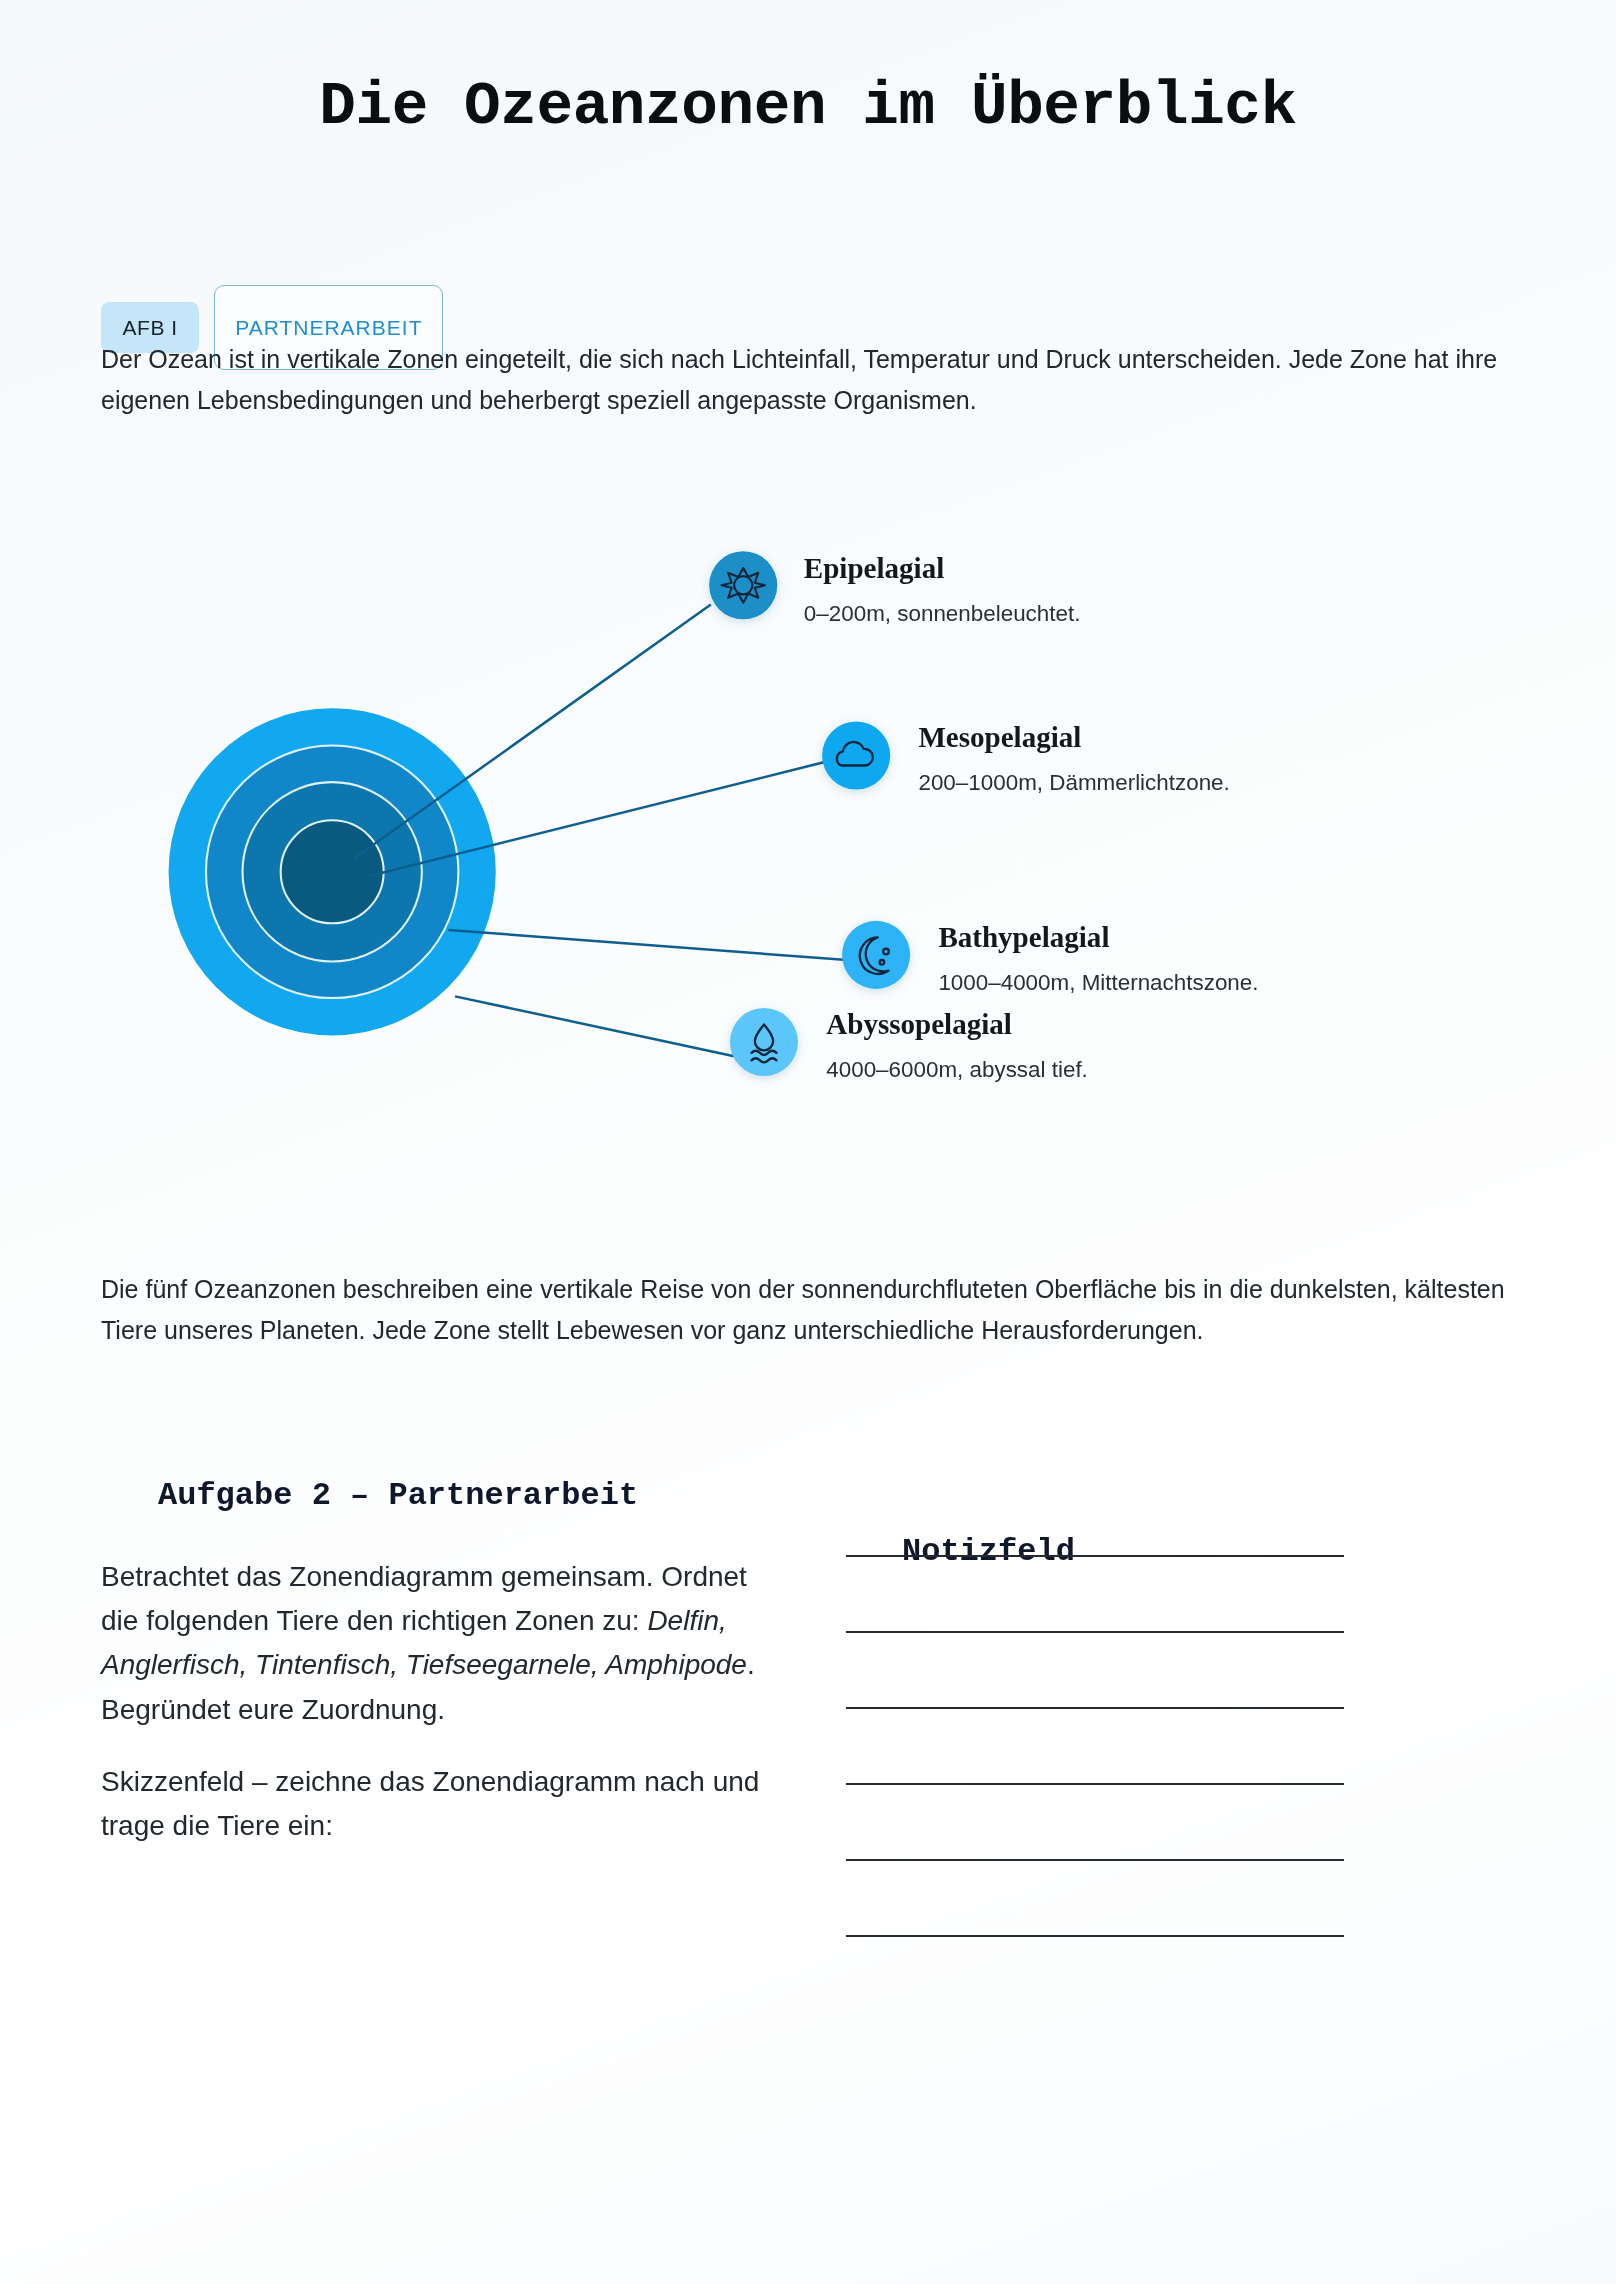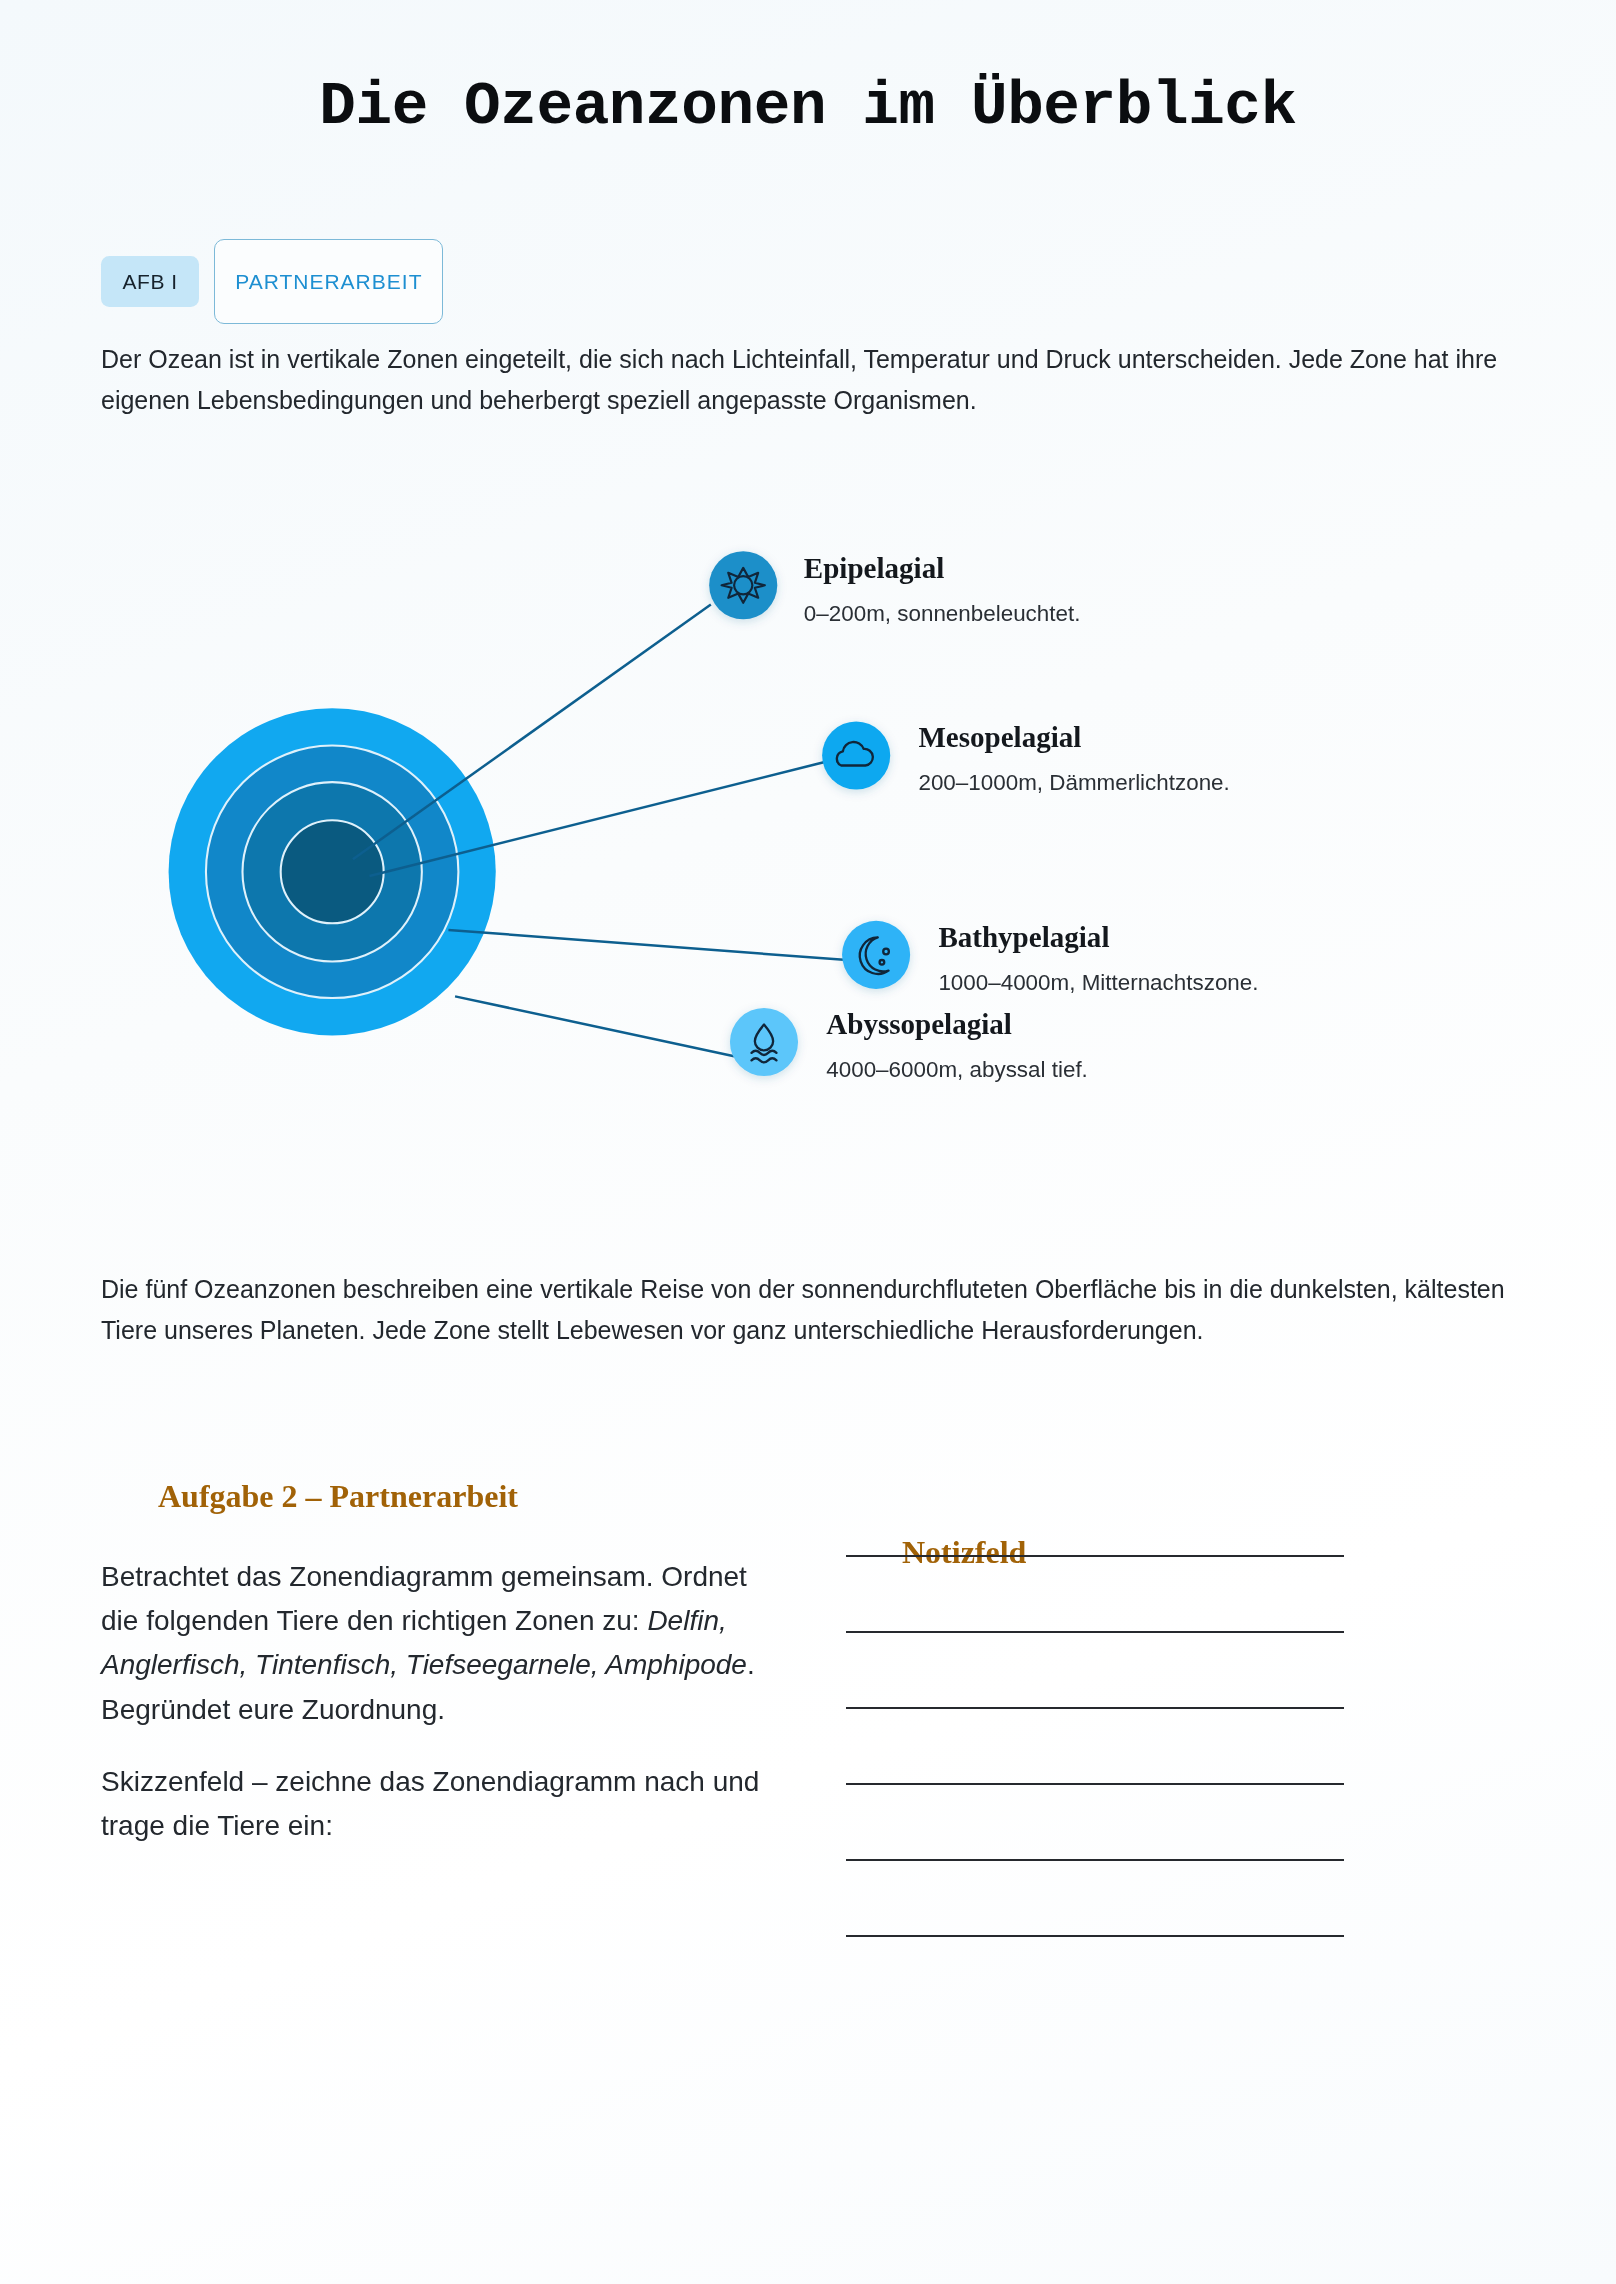--- a/index.html
+++ b/index.html
@@ -25,21 +25,21 @@
     letter-spacing:-0.4px;
     color:#0b0d10;
     margin:0;line-height:1.1;
   }
 
   
   .badge-row{position:absolute;left:101px;top:239px;display:flex;align-items:center;gap:15px;}
   .badge{
     display:inline-flex;align-items:center;justify-content:center;
     height:51px;padding:0 21.6px;border-radius:8.3px;
-    font-size:21px;letter-spacing:0.5px;line-height:1;
+    font-size:21px;letter-spacing:0.5px;line-height:1;margin-top:46px;
   }
   .badge-afb{background:#c5e6f8;color:#16222c;font-weight:400;}
   .badge-partner{
     background:#fbfdfe;color:#1d8fd1;
     border:1.7px solid #7cb9d8;border-radius:10px;
     letter-spacing:1px;font-size:21px;padding:16px 20px;
   }
 
   
   .para{
@@ -58,22 +58,22 @@
     font-weight:700;font-size:35px;fill:#14181d;
   }
   .zone-desc{
     font-family:"Liberation Sans",sans-serif;
     font-size:27px;fill:#2a2f35;
   }
 
   
   .col-head{
     position:absolute;
-    font-family:Liberation Serif, serif;
-    font-weight:700;font-size:32px;color:#a16207;margin:0;line-height:1.2;
+    font-family:Liberation Mono, monospace;
+    font-weight:700;font-size:32px;color:#0f172a;margin:0;line-height:1.2;
   }
   #task-heading{left:158px;top:1477px;}
   #notes-heading{left:902px;top:1533px;}
 
   .task-body{position:absolute;left:101px;top:1555px;width:689px;}
   .task-body p{margin:0 0 28px 0;font-size:28px;line-height:1.58;color:#23282e;}
   .task-body p:last-child{margin-bottom:0;}
   .task-body em{font-style:italic;}
 
   .notes-lines{position:absolute;left:846px;top:1555px;width:498px;}

